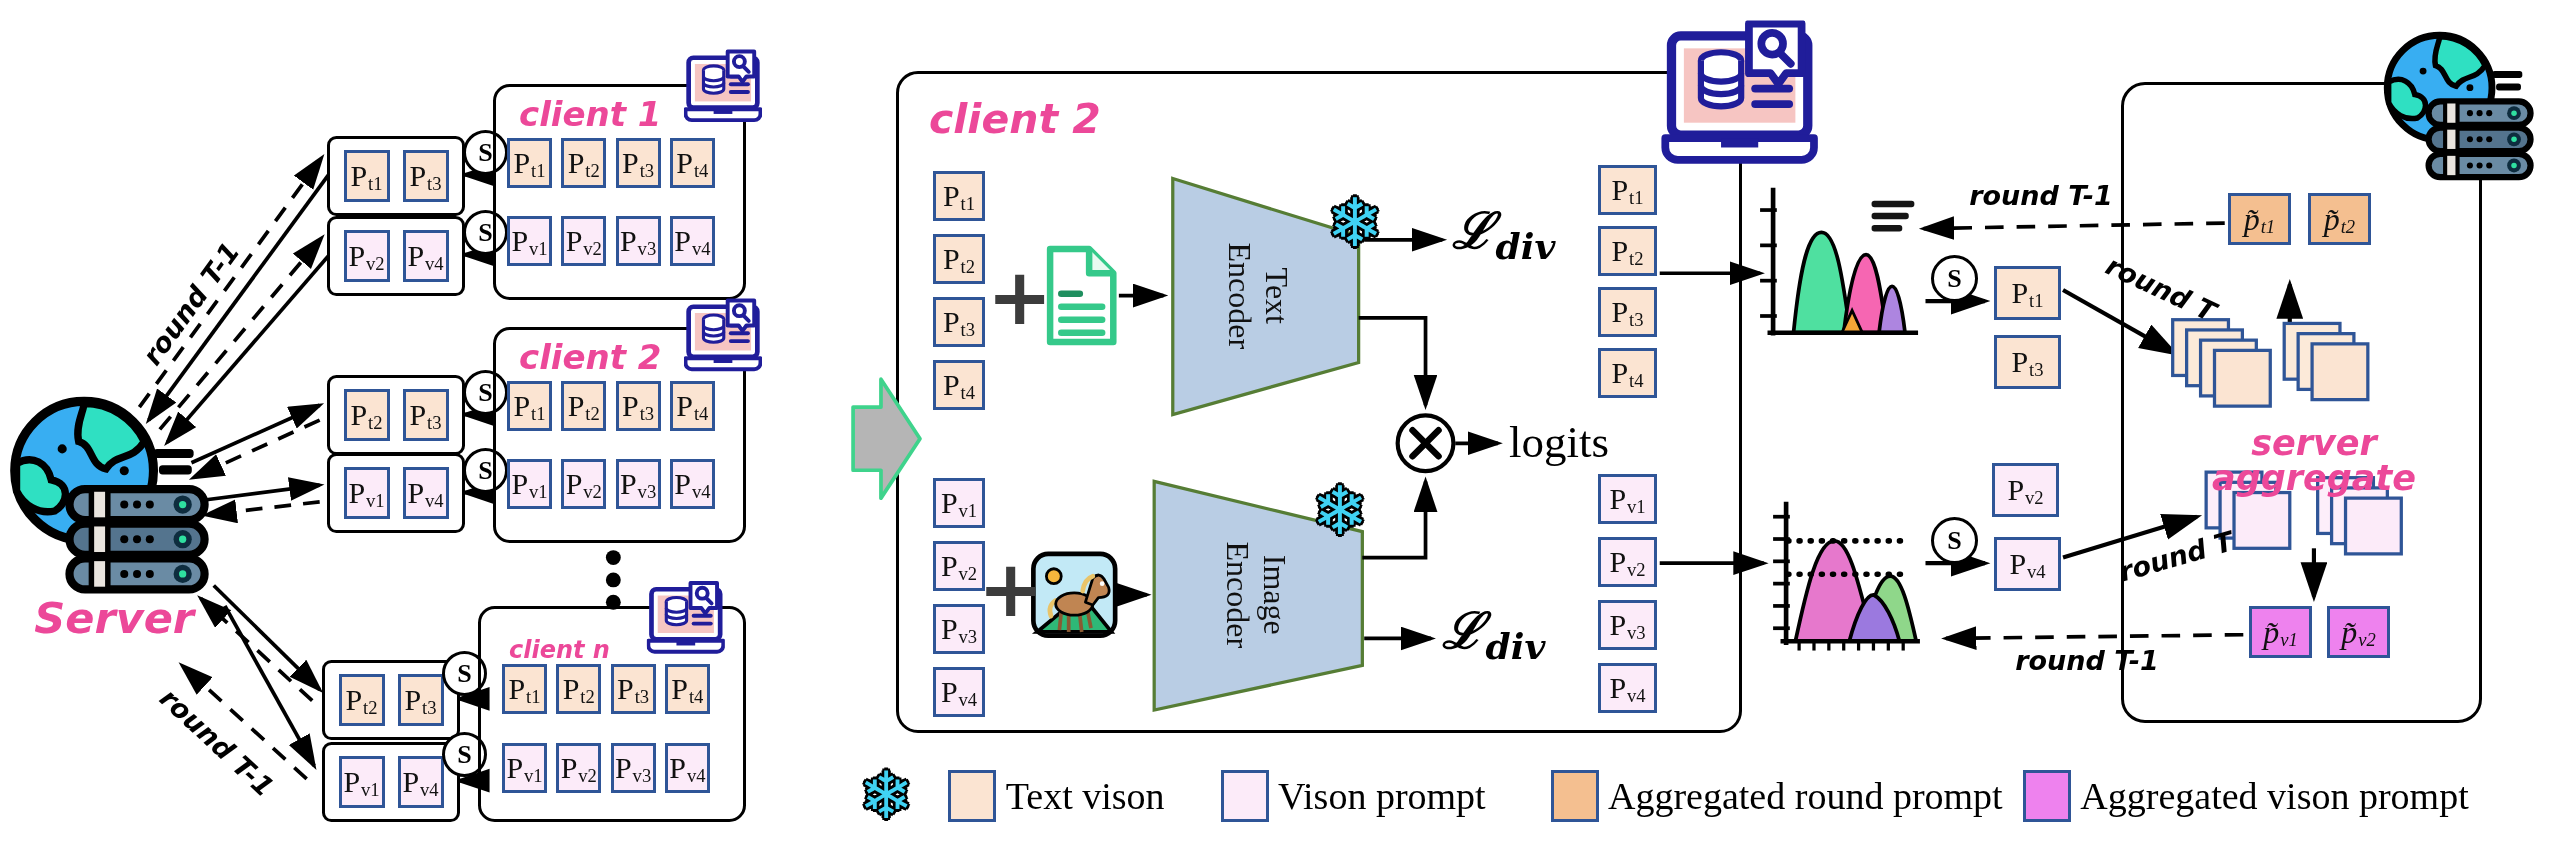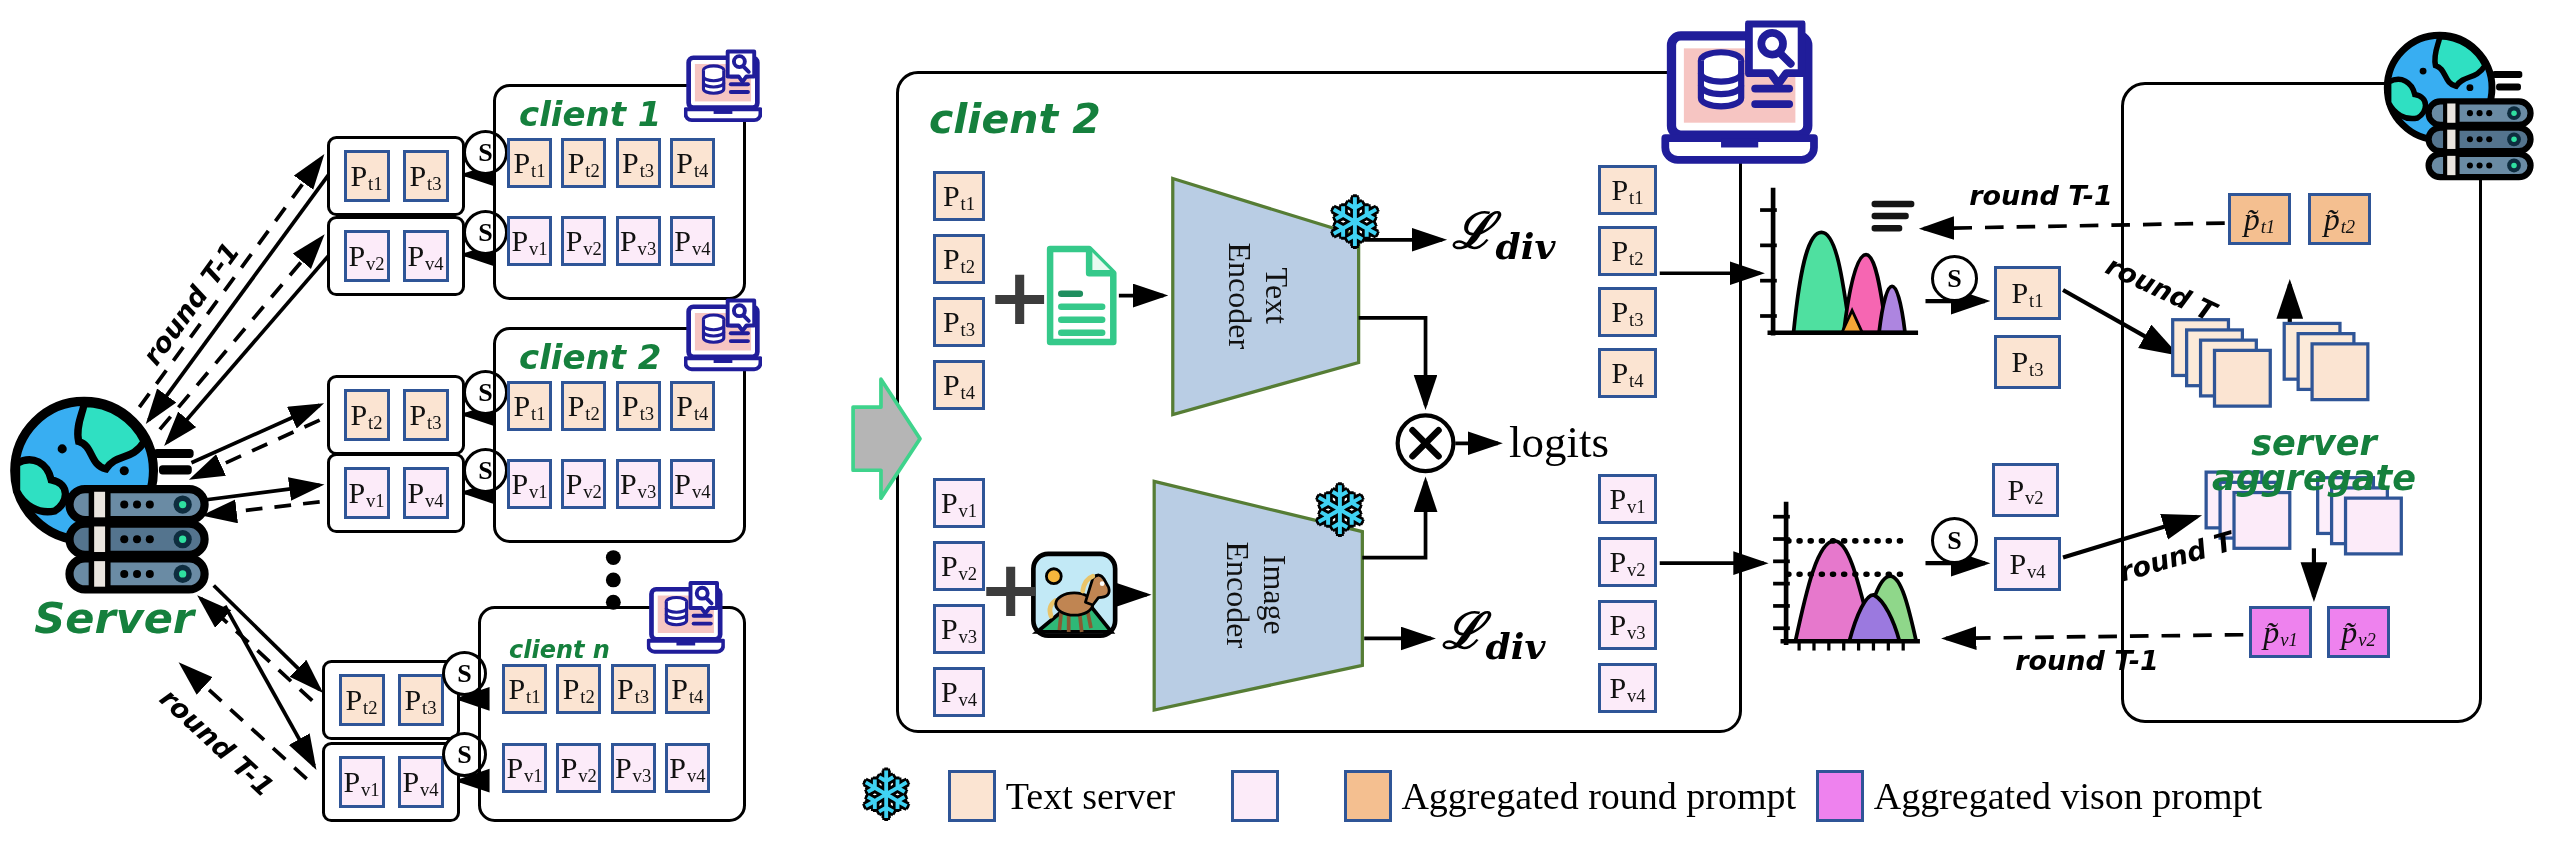--- a/index.html
+++ b/index.html
@@ -18,21 +18,21 @@
   .sz-sel{width:67px;height:54px;}
   .sz-pair{width:46px;height:52px;}
   .sz-agg{width:63px;height:52px;font-style:italic;}
   .sz-agg span{font-size:32px;}
   .pair-box{position:absolute;width:132px;height:74px;background:#fff;border:3.3px solid #000;border-radius:9.3px;display:flex;align-items:center;justify-content:center;gap:13px;z-index:1;}
   .prow{position:absolute;display:flex;gap:9.3px;}
   .pcol{position:absolute;display:flex;flex-direction:column;gap:13px;}
   .client-box{position:absolute;border:3.3px solid #000;border-radius:16.7px;background:transparent;box-sizing:border-box;}
   .big-box{position:absolute;border:3.7px solid #000;border-radius:22px;background:transparent;box-sizing:border-box;}
   .panel{position:absolute;border:3.7px solid #000;border-radius:24px;background:transparent;box-sizing:border-box;}
-  .title{position:absolute;font-family:"DejaVu Sans",sans-serif;font-style:italic;font-weight:bold;color:#15803d;line-height:1;}
+  .title{position:absolute;font-family:"DejaVu Sans",sans-serif;font-style:italic;font-weight:bold;color:#ec4899;line-height:1;}
   .round-label{position:absolute;font-family:"DejaVu Sans",sans-serif;font-style:italic;font-weight:bold;font-size:27px;text-align:center;line-height:1;}
   .s-badge{position:absolute;width:39px;height:39px;background:#fff;border:3.3px solid #000;border-radius:50%;display:flex;align-items:center;justify-content:center;font-family:"Liberation Serif",serif;font-weight:600;font-size:26px;z-index:1;}
   .serif-label{position:absolute;font-family:"Liberation Serif",serif;color:#000;line-height:1;}
   .loss{position:absolute;font-family:"DejaVu Serif",serif;font-style:italic;font-weight:bold;line-height:1;}
   .loss span{font-size:50px;}
   .loss sub{font-size:36px;transform:translateY(7.4px);display:inline-block;margin-left:1.9px;}
   .plus{position:absolute;font-family:"DejaVu Sans",sans-serif;font-weight:900;font-size:78px;color:#3c3c3c;line-height:1;}
   .enc-label{position:absolute;display:flex;align-items:center;justify-content:center;}
   .enc-label span{transform:rotate(90deg);width:163px;text-align:center;font-family:"Liberation Serif",serif;font-size:32px;line-height:1.15;color:#111;}
   .snow{position:absolute;font-family:"DejaVu Sans",sans-serif;font-size:67px;line-height:1;color:#40d2f3;z-index:2;
@@ -551,22 +551,23 @@
       <sub>v1</sub>
     </div>
   <div class="p magbg sz-agg abs" style="z-index:1;left:2327px;top:606px">
       <span>p̃</span>
       <sub>v2</sub>
     </div>
 
   <div class="legend">
     <span class="snow">❄</span>
     <span class="sw peach" style="margin-left:35px"></span>
-    <span class="lab">Text server</span>
+    <span class="lab">Text vison</span>
     <span class="sw pinkbg" style="margin-left:56px"></span>
+    <span class="lab">Vison prompt</span>
     <span class="sw tanbg" style="margin-left:65px"></span>
     <span class="lab">Aggregated round prompt</span>
     <span class="sw magbg" style="margin-left:20.4px"></span>
     <span class="lab">Aggregated vison prompt</span>
 
   </div>
 
   <svg class="lyr z2" viewBox="0 0 2772 906">
     <defs>
       <symbol id="laptop" viewBox="0 0 100 96">

